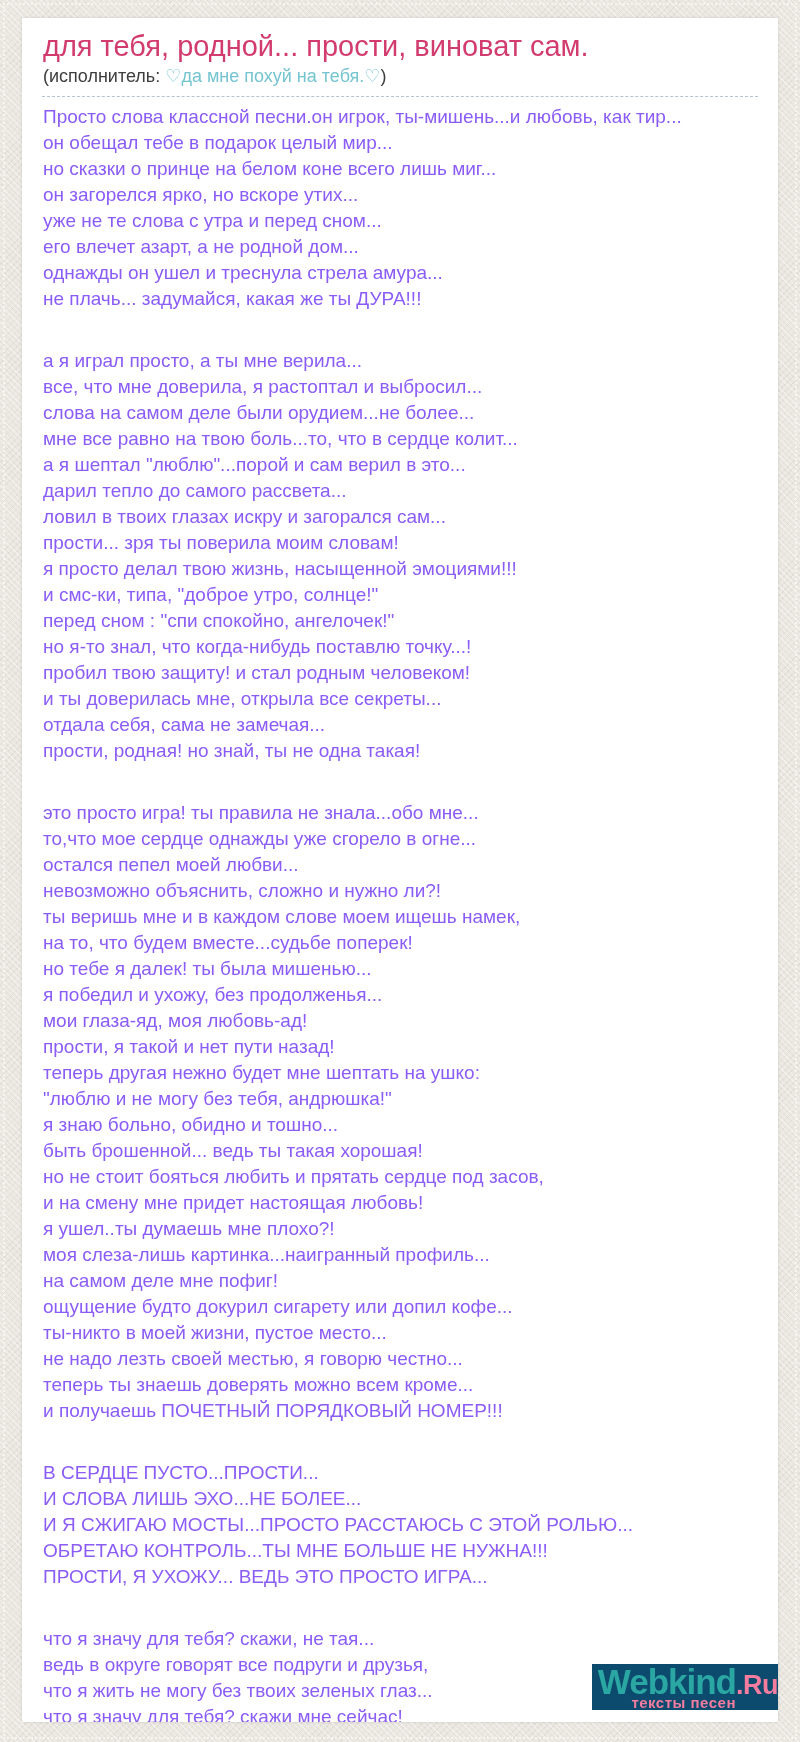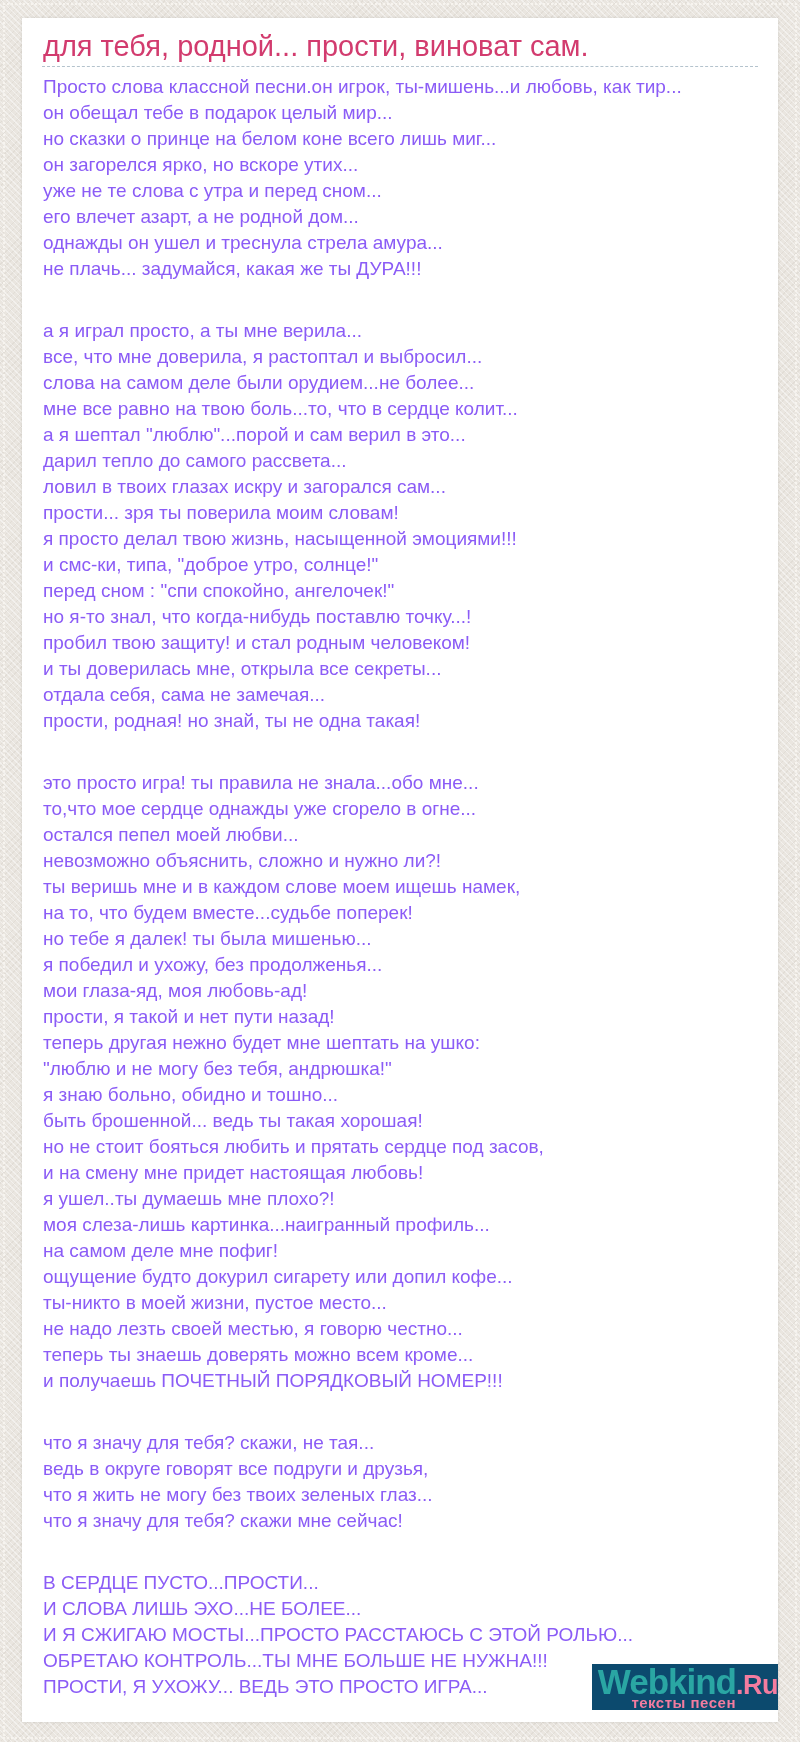--- a/index.html
+++ b/index.html
@@ -44,28 +44,29 @@
   }
 </style>
 </head>
 <body>
 
 <div class="frame"></div>
 
 <div class="card">
   <h1 class="title">для тебя, родной... прости, виноват сам.</h1>
 
+  <div class="artist-line"><span>(исполнитель: </span><span class="artist">♡да мне похуй на тебя.♡</span><span>)</span></div>
 
   <div class="sep"></div>
 
   <div class="lyrics">
       <div class="para">Просто слова классной песни.он игрок, ты-мишень...и любовь, как тир...<br>он обещал тебе в подарок целый мир...<br>но сказки о принце на белом коне всего лишь миг...<br>он загорелся ярко, но вскоре утих...<br>уже не те слова с утра и перед сном...<br>его влечет азарт, а не родной дом...<br>однажды он ушел и треснула стрела амура...<br>не плачь... задумайся, какая же ты ДУРА!!!</div>
       <div class="para">а я играл просто, а ты мне верила...<br>все, что мне доверила, я растоптал и выбросил...<br>слова на самом деле были орудием...не более...<br>мне все равно на твою боль...то, что в сердце колит...<br>а я шептал "люблю"...порой и сам верил в это...<br>дарил тепло до самого рассвета...<br>ловил в твоих глазах искру и загорался сам...<br>прости... зря ты поверила моим словам!<br>я просто делал твою жизнь, насыщенной эмоциями!!!<br>и смс-ки, типа, "доброе утро, солнце!"<br>перед сном : "спи спокойно, ангелочек!"<br>но я-то знал, что когда-нибудь поставлю точку...!<br>пробил твою защиту! и стал родным человеком!<br>и ты доверилась мне, открыла все секреты...<br>отдала себя, сама не замечая...<br>прости, родная! но знай, ты не одна такая!</div>
       <div class="para">это просто игра! ты правила не знала...обо мне...<br>то,что мое сердце однажды уже сгорело в огне...<br>остался пепел моей любви...<br>невозможно объяснить, сложно и нужно ли?!<br>ты веришь мне и в каждом слове моем ищешь намек,<br>на то, что будем вместе...судьбе поперек!<br>но тебе я далек! ты была мишенью...<br>я победил и ухожу, без продолженья...<br>мои глаза-яд, моя любовь-ад!<br>прости, я такой и нет пути назад!<br>теперь другая нежно будет мне шептать на ушко:<br>"люблю и не могу без тебя, андрюшка!"<br>я знаю больно, обидно и тошно...<br>быть брошенной... ведь ты такая хорошая!<br>но не стоит бояться любить и прятать сердце под засов,<br>и на смену мне придет настоящая любовь!<br>я ушел..ты думаешь мне плохо?!<br>моя слеза-лишь картинка...наигранный профиль...<br>на самом деле мне пофиг!<br>ощущение будто докурил сигарету или допил кофе...<br>ты-никто в моей жизни, пустое место...<br>не надо лезть своей местью, я говорю честно...<br>теперь ты знаешь доверять можно всем кроме...<br>и получаешь ПОЧЕТНЫЙ ПОРЯДКОВЫЙ НОМЕР!!!</div>
+      <div class="para">В СЕРДЦЕ ПУСТО...ПРОСТИ...<br>И СЛОВА ЛИШЬ ЭХО...НЕ БОЛЕЕ...<br>И Я СЖИГАЮ МОСТЫ...ПРОСТО РАССТАЮСЬ С ЭТОЙ РОЛЬЮ...<br>ОБРЕТАЮ КОНТРОЛЬ...ТЫ МНЕ БОЛЬШЕ НЕ НУЖНА!!!<br>ПРОСТИ, Я УХОЖУ... ВЕДЬ ЭТО ПРОСТО ИГРА...</div>
       <div class="para">что я значу для тебя? скажи, не тая...<br>ведь в округе говорят все подруги и друзья,<br>что я жить не могу без твоих зеленых глаз...<br>что я значу для тебя? скажи мне сейчас!</div>
-      <div class="para">В СЕРДЦЕ ПУСТО...ПРОСТИ...<br>И СЛОВА ЛИШЬ ЭХО...НЕ БОЛЕЕ...<br>И Я СЖИГАЮ МОСТЫ...ПРОСТО РАССТАЮСЬ С ЭТОЙ РОЛЬЮ...<br>ОБРЕТАЮ КОНТРОЛЬ...ТЫ МНЕ БОЛЬШЕ НЕ НУЖНА!!!<br>ПРОСТИ, Я УХОЖУ... ВЕДЬ ЭТО ПРОСТО ИГРА...</div>
     </div>
 
   <div class="logo">
     <div class="logo-line"><span class="lw">Webkind</span><span class="lr">.Ru</span></div>
     <div class="tagline">тексты песен</div>
   </div>
 </div>
 
 </body></html>

